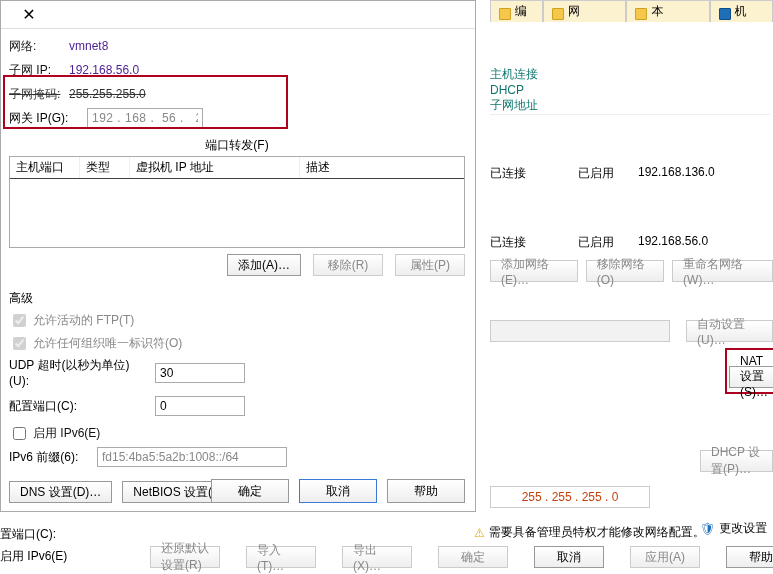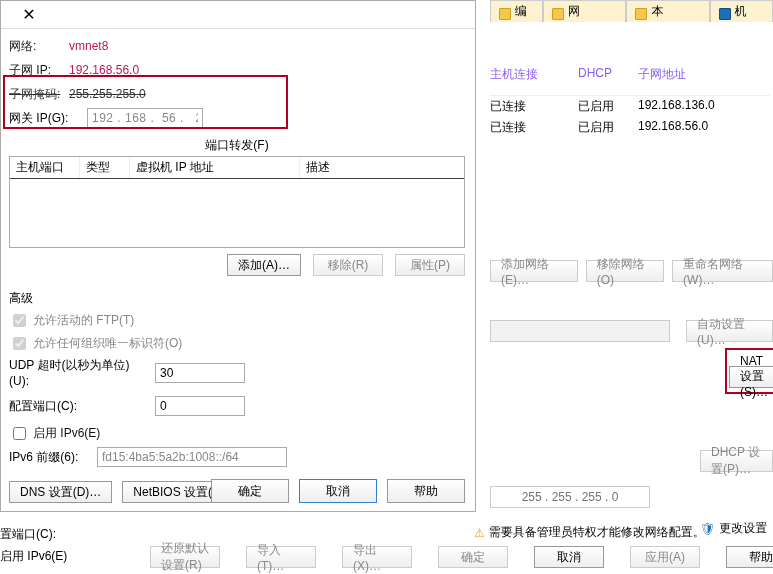--- a/index.html
+++ b/index.html
@@ -27,21 +27,21 @@
     border-bottom: 1px solid #ddd;
     display: flex;
     align-items: center;
     padding: 0 4px 0 8px;
   }
   .title-text { flex: 1; font-size: 13px; }
   .close-x { width: 40px; text-align: center; font-size: 16px; cursor: pointer; }
   .content { padding: 6px 10px 8px 8px; position: relative; height: calc(100% - 28px); }
   .row { display: flex; align-items: center; min-height: 22px; margin-bottom: 2px; }
   .lbl { width: 60px; color: #111; }
-  .val { color: #be185d; }
+  .val { color: #4c1d95; }
   .lbl2 { width: 78px; }
   .gateway-box {
     border: 2px solid #b00020;
     position: absolute;
     left: 2px; top: 46px;
     width: 285px; height: 54px;
     pointer-events: none;
   }
   input[type=text] {
     font-family: inherit;
@@ -99,34 +99,34 @@
     border:1px solid #ccc; border-bottom:none;
     padding:2px 8px; font-size:12px; display:flex; align-items:flex-end; gap:4px;
     background:#fdf2d0;
   }
   .tab .ficon { width:14px; height:12px; background:#f5c84c; border:1px solid #d2a020; border-radius:1px; display:inline-block; }
   .tab.vm .ficon { background:#1e6eb8; border-color:#0d4e8a; }
   .bg-table {
     position:absolute; left:490px; top:66px; width:280px;
     font-size:12px;
   }
-  .bg-thead { display:flex; color:#8b5cf6; border-bottom:1px solid #eee; padding-bottom:12px; }
+  .bg-thead { display:flex; color:#0f766e; border-bottom:1px solid #eee; padding-bottom:0;flex-direction:column; }
   .bg-thead div { flex:0 0 auto; }
-  .bg-row { display:flex; padding:2px 0; }
+  .bg-row { display:flex; padding:2px 0;margin-top:48px; }
   .cA{width:88px;} .cB{width:60px;} .cC{width:120px;}
   .bg-btnrow { position:absolute; left:490px; top:260px; display:flex; gap:8px; }
   .bg-btnrow2 { position:absolute; left:686px; top:320px; }
   .sel-grey {
     position:absolute; left:490px; top:320px; width:180px; height:22px; border:1px solid #ccc; background:#f2f2f2;
   }
   .nat-box {
     position:absolute; left:725px; top:348px; border:2px solid #b00020; padding:4px 2px;
   }
   .dhcp-set { position:absolute; left:700px; top:450px; }
-  .ipseg { position:absolute; left:490px; top:486px; width:160px; height:22px; border:1px solid #ccc; color:#737373; display:flex; align-items:center; justify-content:center; }
+  .ipseg { position:absolute; left:490px; top:486px; width:160px; height:22px; border:1px solid #ccc; color:#c2410c; display:flex; align-items:center; justify-content:center; }
   .notice { position:absolute; left:474px; top:524px; display:flex; align-items:center; gap:4px; font-size:12px; }
   .warn-icon { color:#e0a300; }
   .chg-set { position:absolute; left:700px; top:520px; display:flex; align-items:center; gap:4px; }
   .shield { color:#1e6eb8; }
   .bottom-strip { position:absolute; left:150px; bottom:6px; display:flex; gap:26px; }
   .left-labels { position:absolute; left:0px; bottom:6px; font-size:12px; line-height:20px; }
   .left-labels div { margin-bottom:2px; }
 </style>
 </head>
 <body>

